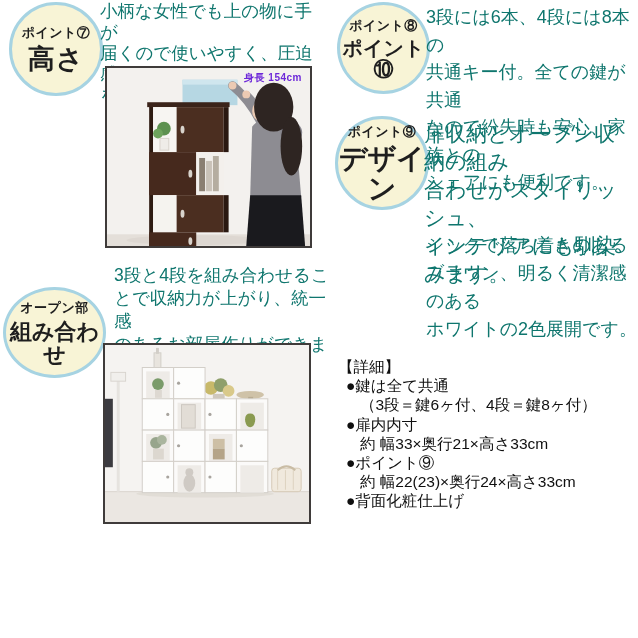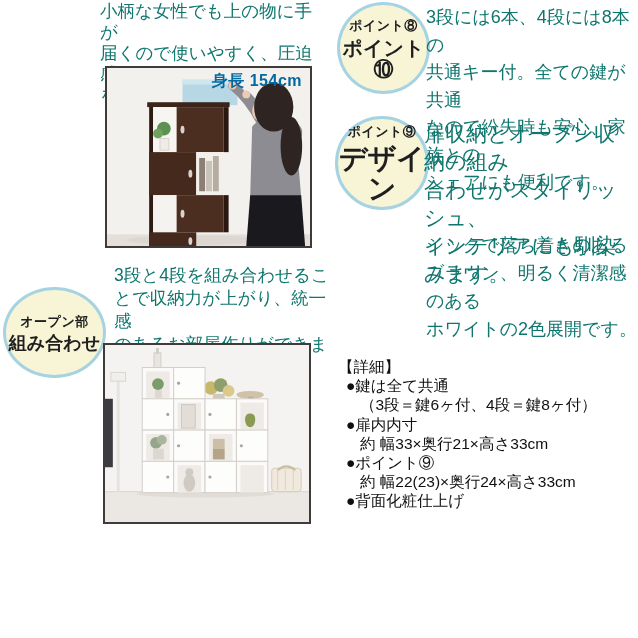--- a/index.html
+++ b/index.html
@@ -18,48 +18,52 @@
   .badge .b-main{font-weight:bold;color:#1e1e1e;line-height:1.05;margin-top:3px;letter-spacing:1px;}
   #badge7 {left:9px;  top:2px;   width:94px; height:94px;}
   #badge7 .b-main{font-size:27px;}
   #badge8 {left:337px;top:2px;   width:93px; height:92px;}
   #badge8 .b-main{font-size:20px;letter-spacing:0;}
   #badge9 {left:335px;top:116px; width:94px; height:94px;}
   #badge9 .b-main{font-size:28px;letter-spacing:0;}
   #badge10{left:331px;top:228px; width:94px; height:92px;}
   #badge10 .b-main{font-size:26px;}
   #badge11{left:3px;  top:287px; width:103px;height:91px;}
-  #badge11 .b-main{font-size:18px;letter-spacing:0;}
+  #badge11 .b-main{font-size:22px;letter-spacing:0;}
   
   .para{position:absolute;white-space:pre-line;color:#0f766e;}
   #p7 {left:100px;top:1px;  font-size:17.5px;line-height:21px;width:222px;}
   #p8 {left:426px;top:4px;  font-size:18px;  line-height:27.5px;width:214px;}
   #p9 {left:424px;top:120px;font-size:21px;  line-height:28px;width:204px;}
   #p10{left:426px;top:231px;font-size:18px;  line-height:28px;width:214px;}
   #p11{left:114px; top:264px;font-size:17.5px;line-height:23px;width:228px;}
   
   .photo{position:absolute;box-sizing:border-box;border:2px solid #3f3b3a;background:#f3f1ee;}
   #photo1{left:105px;top:66px; width:207px;height:182px;}
   #photo2{left:103px;top:343px;width:208px;height:181px;}
   .photo svg{display:block;width:100%;height:100%;}
   .height-label{
-    position:absolute;top:3px;right:8px;color:#0369a1;
-    font-weight:bold;font-size:16px;letter-spacing:.5px;
+    position:absolute;top:3px;right:8px;color:#6d28d9;
+    font-weight:bold;font-size:10px;letter-spacing:.5px;
   }
   
   #details{position:absolute;left:338px;top:357px;width:296px;
     font-size:15.5px;line-height:19.2px;color:#0f0f0f;}
   #details .d-b{padding-left:8px;}
   #details .d-s{padding-left:22px;}
 </style>
 </head>
 <body>
 
 <div id="canvas">
 
+  <div class="badge" id="badge7">
+    <span class="b-small">ポイント⑦</span>
+    <span class="b-main">高さ</span>
+  </div>
   <div class="para" id="p7">小柄な女性でも上の物に手が
 届くので使いやすく、圧迫感
 を感じさせない高さです。</div>
 
   <div class="photo" id="photo1">
     <svg viewBox="0 0 207 182" preserveAspectRatio="none">
       <rect x="0" y="0" width="207" height="182" fill="#f3f1ee"></rect>
       <rect x="0" y="170" width="207" height="12" fill="#e4dfd9"></rect>
       <ellipse cx="90" cy="176" rx="70" ry="5" fill="#d8d2cb" opacity="0.6"></ellipse>
 

